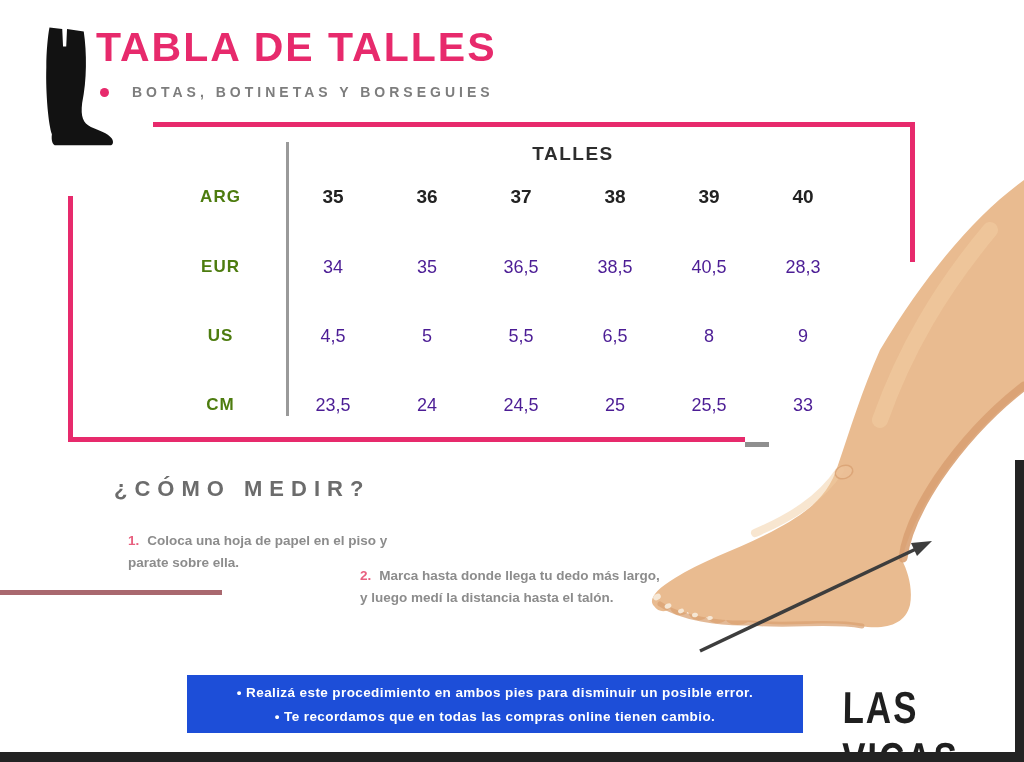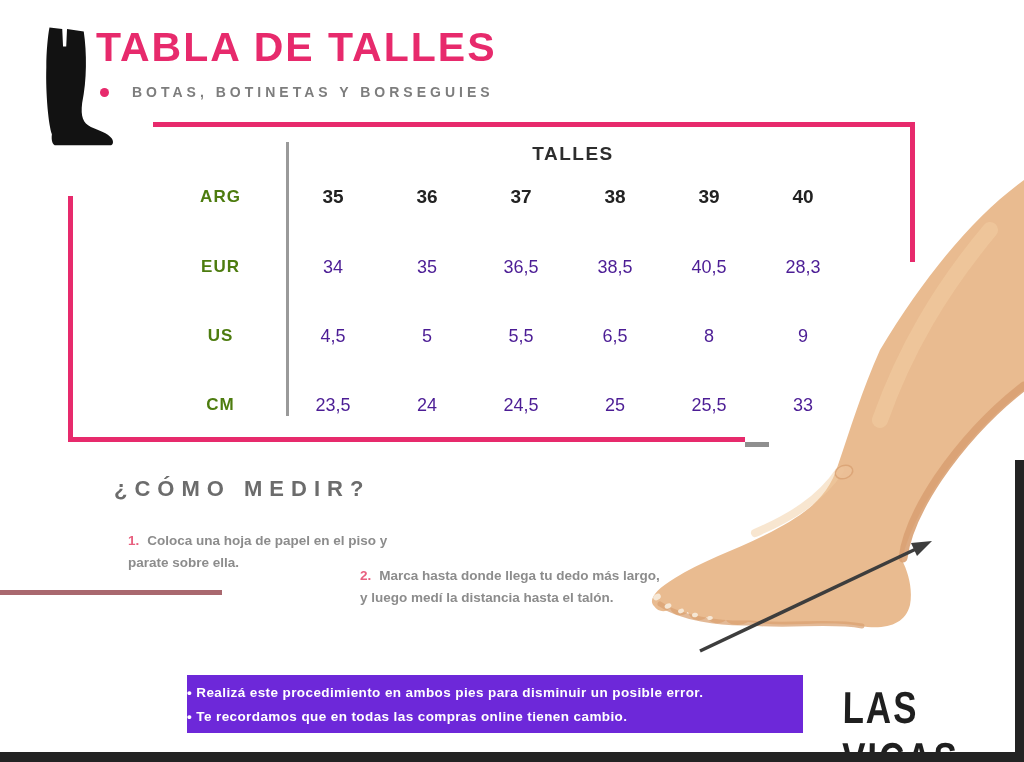--- a/index.html
+++ b/index.html
@@ -59,22 +59,22 @@
   .step1 { left:128px; top:530px; width:262px; }
   .step2 { left:336px; top:565px; width:302px;margin-left:24px; }
 
   .floor-line { left:0; top:590px; width:222px; height:5px; background:#a9686f; }
 
   
   .illus { left:0; top:0; width:1024px; height:762px; pointer-events:none; }
 
   
   .banner {
-    left:187px; top:675px; width:616px; height:58px; background:#6d28d9;
-    display:flex; flex-direction:column; justify-content:center; 
+    left:187px; top:675px; width:616px; height:58px; background:#1d4ed8;
+    display:flex; flex-direction:column; justify-content:center; align-items:center;
     gap:9px;
   }
   .banner .line {
     color:#ffffff; font-size:13.5px; font-weight:bold; letter-spacing:0.4px;
   }
 
   
   .brand {
     left:843px; top:682px; font-size:35px; font-weight:bold; color:#1f1f1f;
     letter-spacing:2px; transform:scaleY(1.28) skewX(-1deg); transform-origin:left top;

